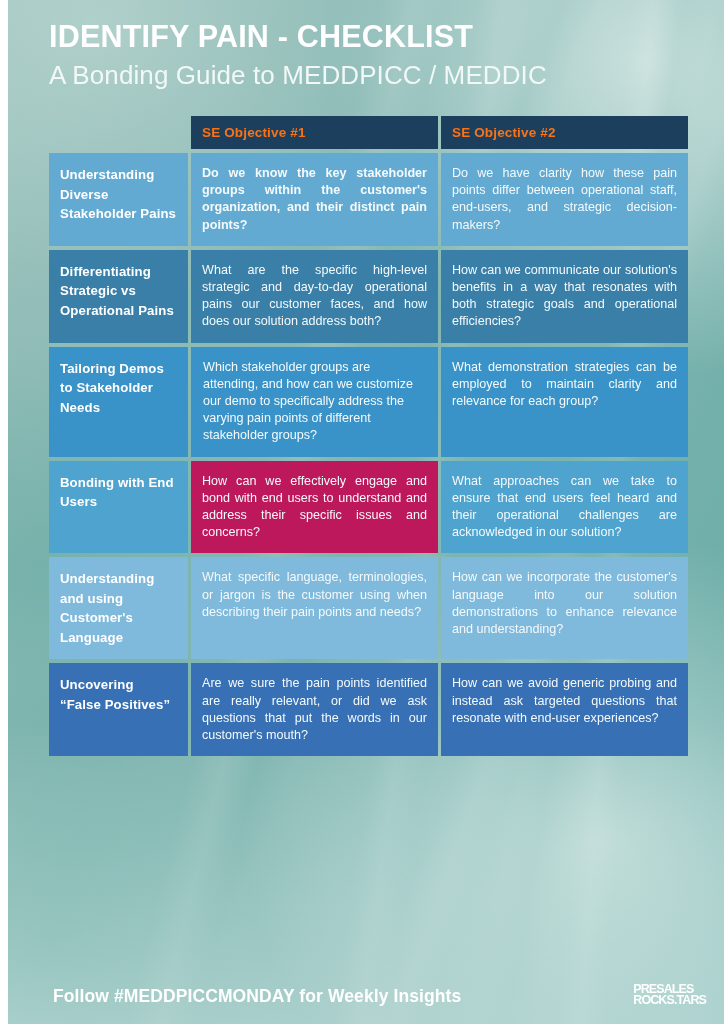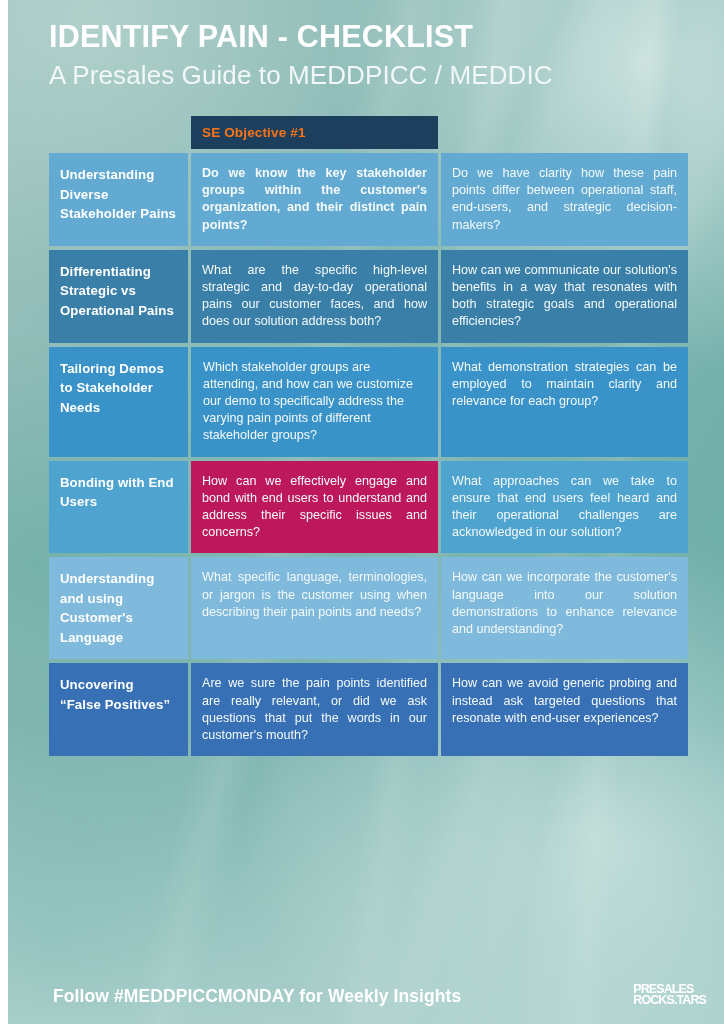--- a/index.html
+++ b/index.html
@@ -202,28 +202,29 @@
   <div class="bg-base"></div>
   <div class="bg-wash-a"></div>
   <div class="bg-wash-b"></div>
   <div class="bg-streaks"></div>
   <div class="bg-bottomglow"></div>
 
   <div class="content">
 
     <div class="header-block">
       <h1 class="title">IDENTIFY PAIN - CHECKLIST</h1>
-      <h2 class="subtitle">A Presales Guide to MEDDPICC / MEDDIC</h2>
+      <h2 class="subtitle">A Bonding Guide to MEDDPICC / MEDDIC</h2>
     </div>
 
     <div class="table">
 
       <div class="table-row head-row">
         <div class="head-spacer col-label"></div>
         <div class="head-cell col-obj">SE Objective #1</div>
+        <div class="head-cell col-obj">SE Objective #2</div>
       </div>
 
       <div id="rows-host">
           <div class="table-row">
             <div class="cell cell-label col-label" style="background: rgb(99, 170, 210);">Understanding Diverse Stakeholder Pains</div>
             <div class="cell cell-body col-obj" style="background: rgb(99, 170, 210); font-weight: bold;">Do we know the key stakeholder groups within the customer's organization, and their distinct pain points?</div>
             <div class="cell cell-body col-obj" style="background: rgb(99, 170, 210);">Do we have clarity how these pain points differ between operational staff, end-users, and strategic decision-makers?</div>
           </div>
           <div class="table-row">
             <div class="cell cell-label col-label" style="background: rgb(58, 127, 168);">Differentiating Strategic vs Operational Pains</div>

